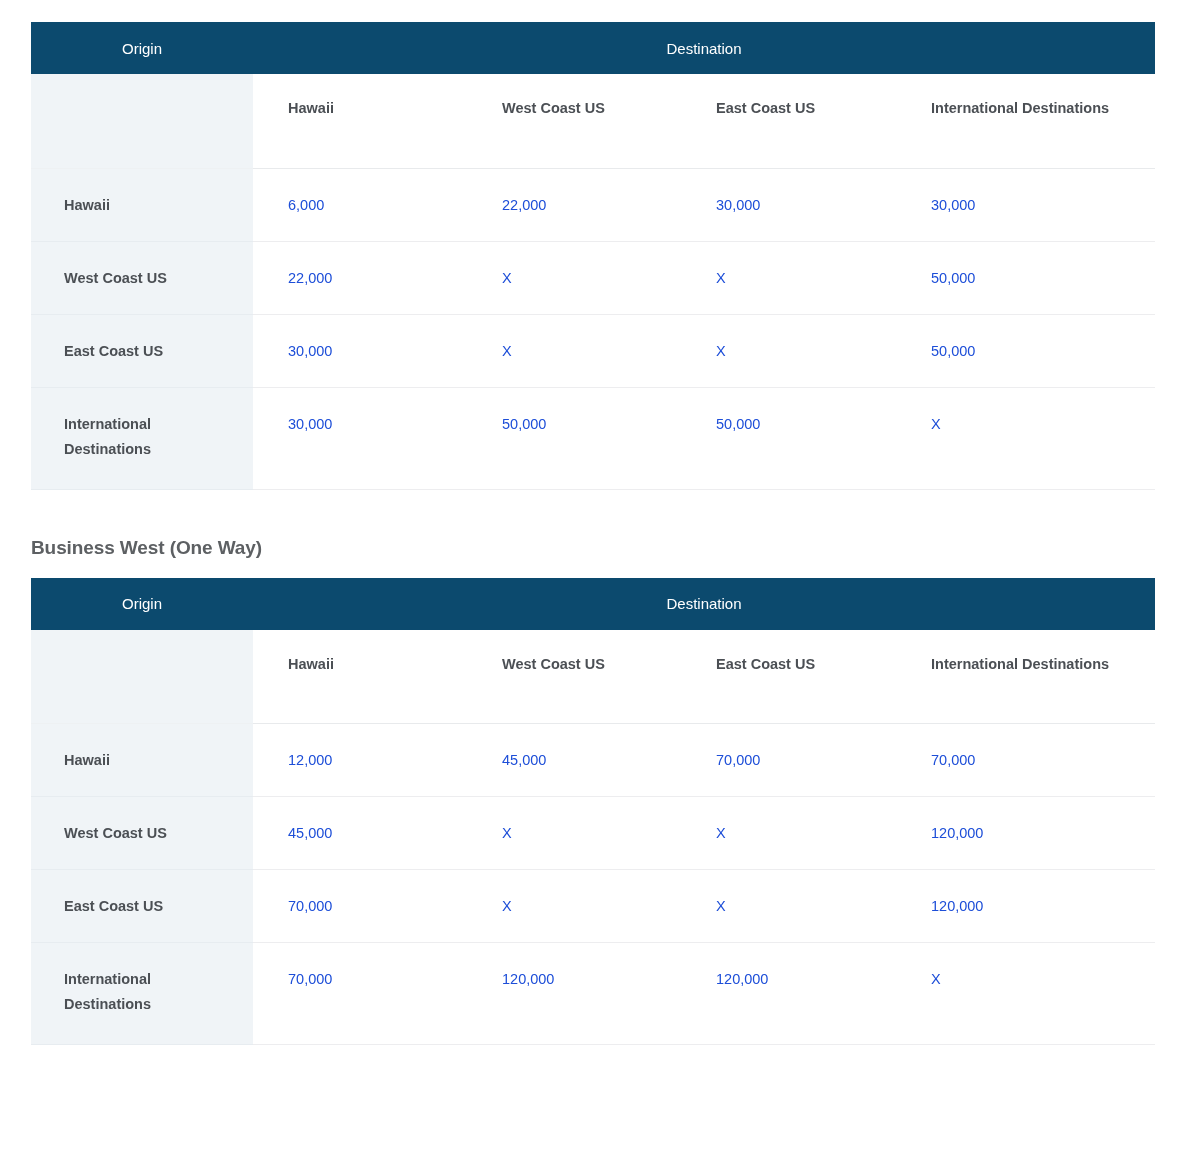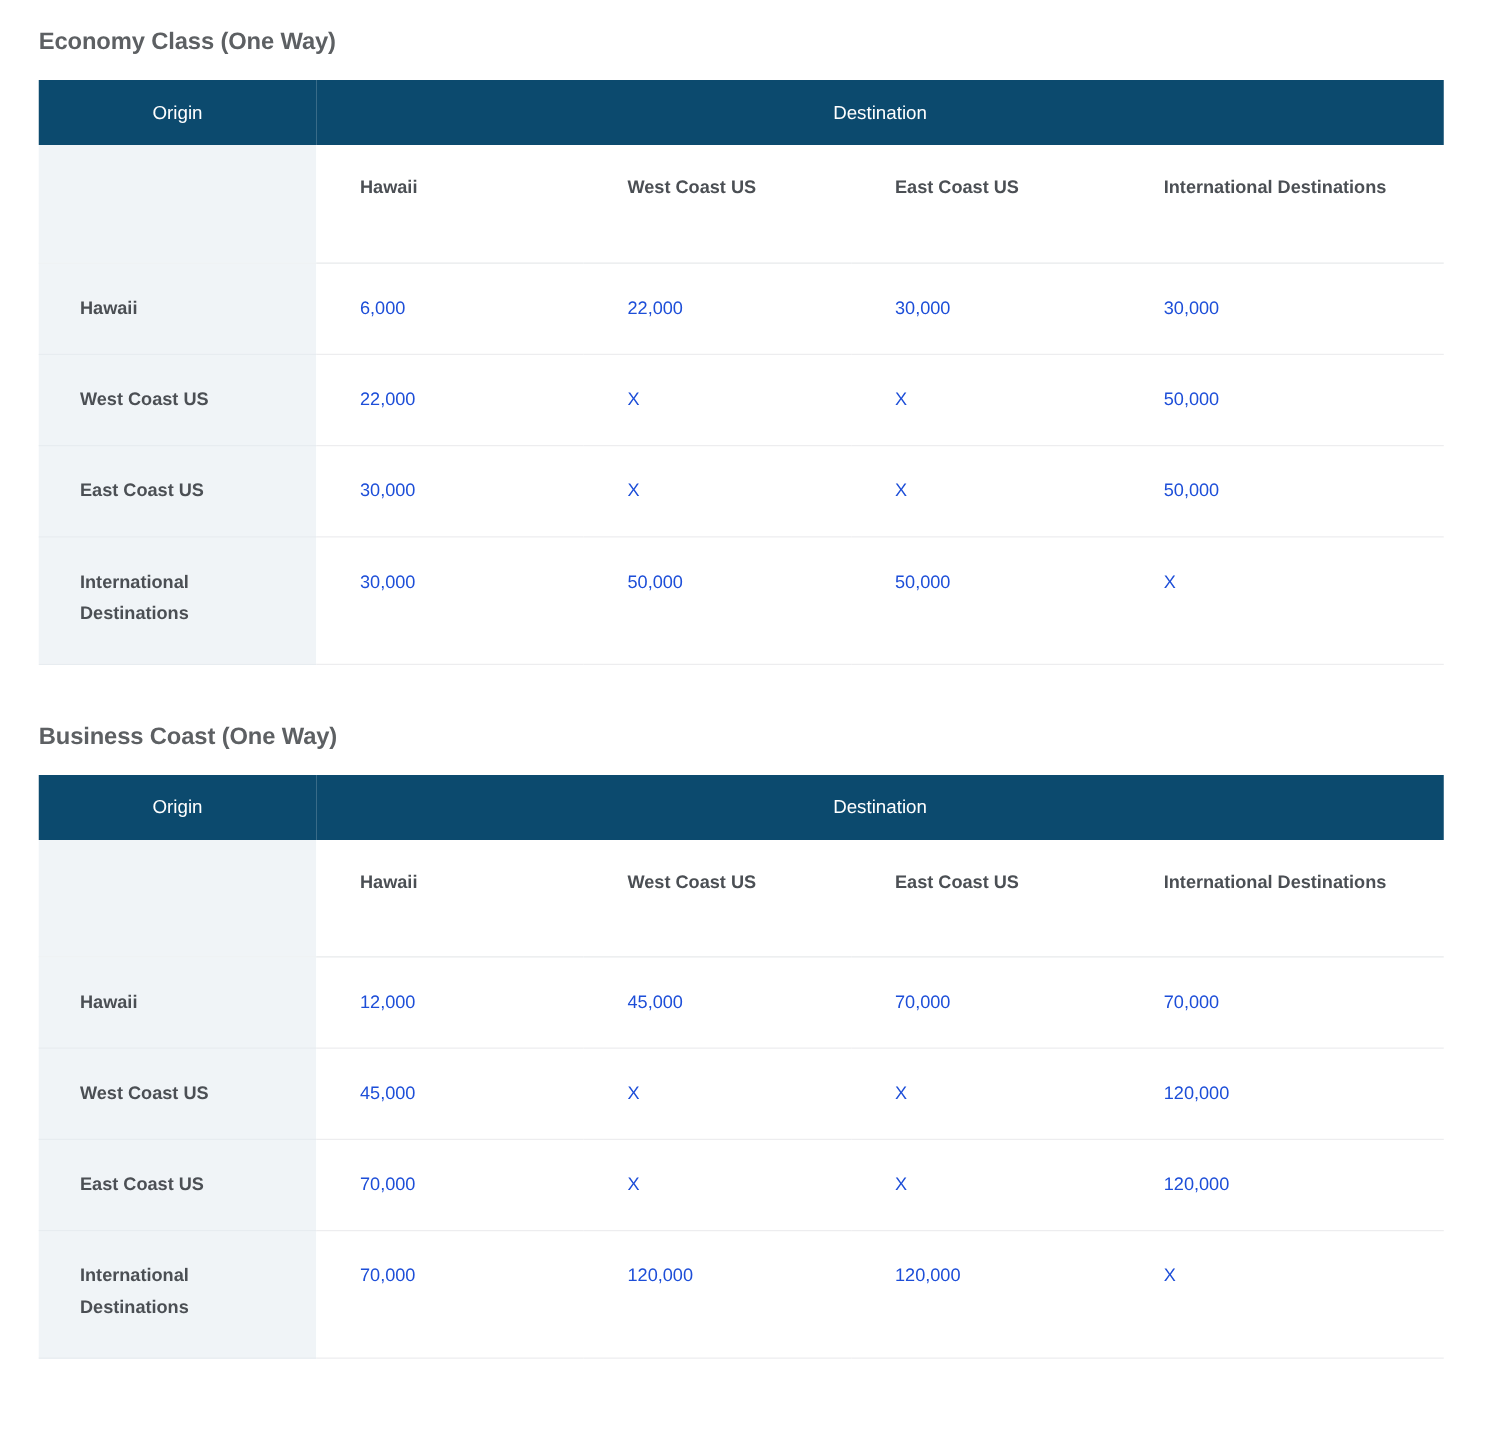--- a/index.html
+++ b/index.html
@@ -113,21 +113,20 @@
   col.c3 { width: 214px; }
   col.c4 { width: 215px; }
   col.c5 { width: 259px; }
 </style>
 </head>
 <body>
 
 <div class="page">
 
   <div class="section">
-    <h2 class="section-title">Economy Class (One Way)</h2>
 
     <table class="fare-table">
       <colgroup>
         <col class="c1">
           <col class="c2">
           <col class="c3">
           <col class="c4">
           <col class="c5">
       </colgroup>
       <thead>
@@ -170,21 +169,21 @@
           <td>30,000</td>
           <td>50,000</td>
           <td>50,000</td>
           <td>X</td>
         </tr>
       </tbody>
     </table>
   </div>
 
   <div class="section">
-    <h2 class="section-title">Business Coast (One Way)</h2>
+    <h2 class="section-title">Business West (One Way)</h2>
 
     <table class="fare-table">
       <colgroup>
         <col class="c1">
           <col class="c2">
           <col class="c3">
           <col class="c4">
           <col class="c5">
       </colgroup>
       <thead>

